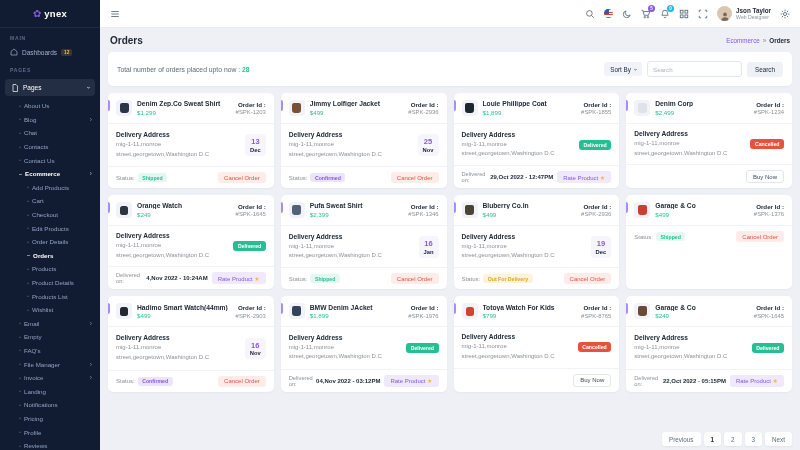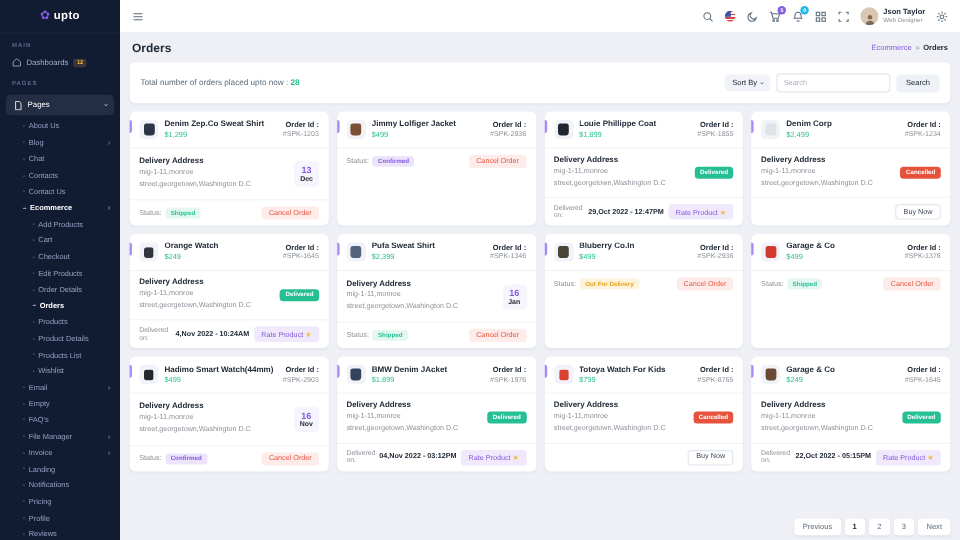--- a/index.html
+++ b/index.html
@@ -100,21 +100,21 @@
   .pager{display:flex;justify-content:flex-end;gap:3px;margin-top:auto;padding-top:5px;}
   .page-btn{background:#fff;border:none;border-radius:3px;font-size:6.3px;color:#5b6b79;padding:3.5px 7px;cursor:pointer;box-shadow:0 1px 2px rgba(16,24,64,.05);font-family:inherit;}
   .page-btn.current{color:#212b37;font-weight:bold;}
 </style>
 </head>
 <body>
 
 <aside class="sidebar">
   <div class="side-logo">
     <span class="logo-flower">✿</span>
-    <span class="logo-text">upto</span>
+    <span class="logo-text">ynex</span>
   </div>
   <div class="side-section">MAIN</div>
   <div class="dash-row">
     <svg class="sicon" viewBox="0 0 16 16">
         <path d="M2 7l6-5 6 5v7H2z"></path>
       </svg>
     <span>Dashboards</span>
     <span class="badge-soft-warn">12</span>
   </div>
   <div class="side-section">PAGES</div>
@@ -366,20 +366,33 @@
             </span>
             <div class="nameblock">
               <div class="p-name">Jimmy Lolfiger Jacket</div>
               <div class="p-price">$499</div>
             </div>
             <div class="idblock">
               <div class="oid-label">Order Id :</div>
               <div class="oid">#SPK-2936</div>
             </div>
           </div>
+          <div class="c-body">
+            <div>
+              <div class="addr-title">Delivery Address</div>
+              <div class="addr">
+                <div>mig-1-11,monroe</div>
+                <div>street,georgetown,Washington D.C</div>
+              </div>
+            </div>
+            <div class="datebox">
+              <div class="d-day">25</div>
+              <div class="d-mon">Nov</div>
+            </div>
+          </div>
           <div class="c-foot">
             <div class="foot-left">
               <span class="st-label">Status:</span>
               <span class="pill primary">Confirmed</span>
             </div>
             <button class="btn-act btn-cancel">Cancel Order</button>
           </div>
         </div>
         <div class="card">
           <div class="c-head">
@@ -514,20 +527,33 @@
             <span class="thumb">
               <i class="cloth" style="background: rgb(74, 68, 54);"></i>
             </span>
             <div class="nameblock">
               <div class="p-name">Bluberry Co.In</div>
               <div class="p-price">$499</div>
             </div>
             <div class="idblock">
               <div class="oid-label">Order Id :</div>
               <div class="oid">#SPK-2936</div>
+            </div>
+          </div>
+          <div class="c-body">
+            <div>
+              <div class="addr-title">Delivery Address</div>
+              <div class="addr">
+                <div>mig-1-11,monroe</div>
+                <div>street,georgetown,Washington D.C</div>
+              </div>
+            </div>
+            <div class="datebox">
+              <div class="d-day">19</div>
+              <div class="d-mon">Dec</div>
             </div>
           </div>
           <div class="c-foot">
             <div class="foot-left">
               <span class="st-label">Status:</span>
               <span class="pill warning">Out For Delivery</span>
             </div>
             <button class="btn-act btn-cancel">Cancel Order</button>
           </div>
         </div>

